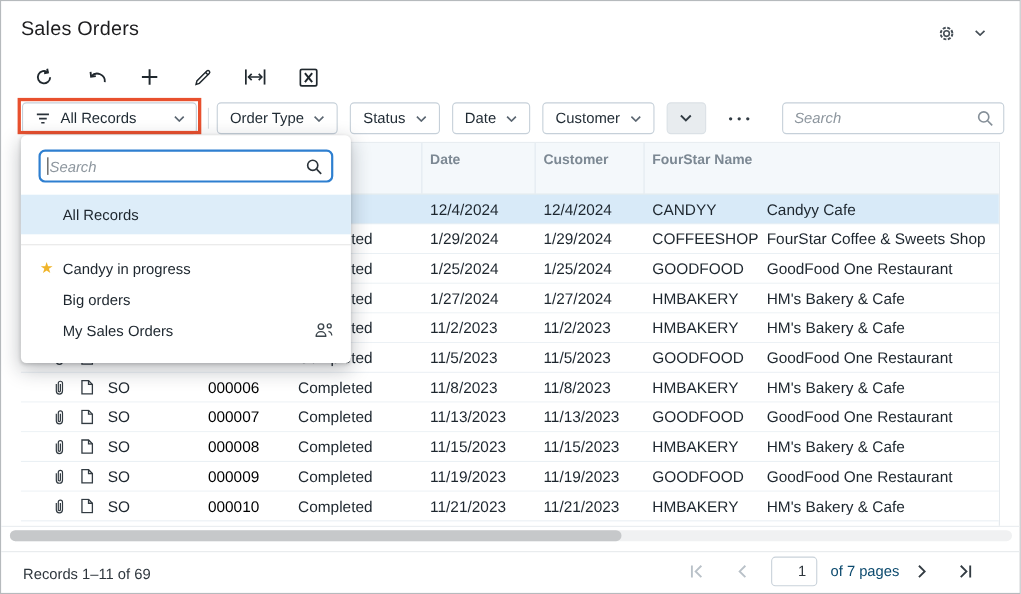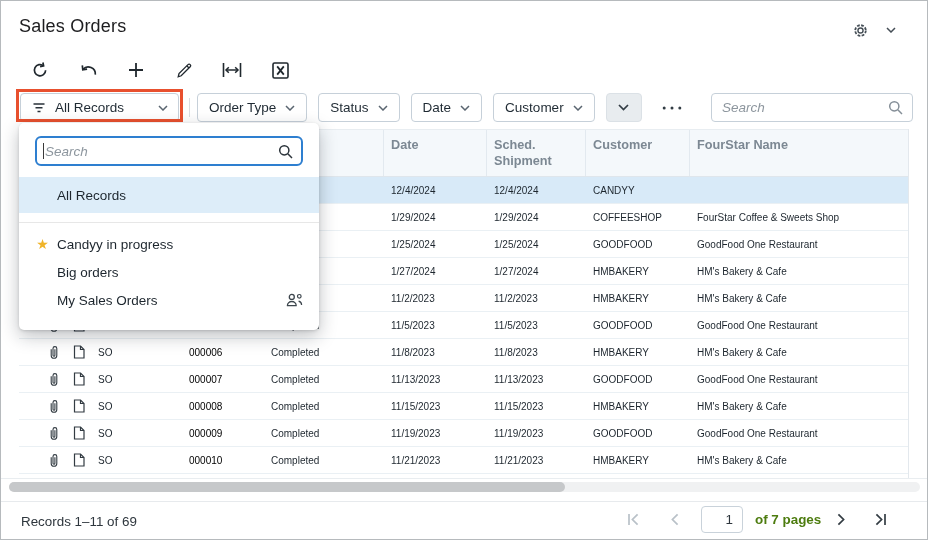--- a/index.html
+++ b/index.html
@@ -42,21 +42,21 @@
 
   
   .grid { position:absolute; left:18px; top:128px; width:890px; height:349px;
           border-right:1px solid #e3e8ed; }
   .gridcols { display:grid; grid-template-columns:74px 58px 108px 125px 103px 99px 104px 1fr; }
   .grid-header { height:48px; background:#f4f8fb; border-top:1px solid #e8edf1;
                  border-bottom:1px solid #dfe6ec; }
   .hcell { border-right:1px solid #e2e9ef; padding:7px 6px 0 7px; font-size:12.7px;
            font-weight:bold; color:#7c8893; line-height:1.28; overflow:hidden; }
   .hcell:last-child { border-right:none; }
-  .grid-row { height:27px; border-bottom:1px solid #eaf0f4; font-size:10px; color:#1d262e;
+  .grid-row { height:27px; border-bottom:1px solid #eaf0f4; font-size:14px; color:#1d262e;
               align-items:center; background:#fff; }
   .grid-row.selected { background:#d8eaf8; }
   .cell { overflow:hidden; white-space:nowrap; }
   .c-attachments { display:flex; align-items:center; gap:13px; padding-left:29px; }
   .c-type   { padding-left:5px; }
   .c-order  { padding-left:38px; }
   .c-status { padding-left:12px; }
   .c-date, .c-sched, .c-customer, .c-name { padding-left:7px; }
   .order-link { color:#000000; text-decoration:none; cursor:pointer; }
   .grid-bottom-line { position:absolute; left:0; top:477px; width:926px; border-top:1px solid #e9edf0; }
@@ -86,21 +86,21 @@
         border-radius:5px; background:#f0f1f2; }
   .hscroll-thumb { position:absolute; left:0; top:0; width:556px; height:10px;
         border-radius:5px; background:#c6c8ca; }
   .footer-sep { position:absolute; left:0; top:500px; width:926px; border-top:1px solid #e7eaed; }
   .records-summary { position:absolute; left:20px; top:513px; font-size:13.4px; color:#2e363d; }
   .pagination { position:absolute; left:626px; top:503px; height:30px; display:flex; align-items:center; }
   .pg-first { margin-right:30px; } .pg-prev { margin-right:22px; }
   .pg-input { width:42px; height:27px; border:1px solid #c9d2da; border-radius:4px;
         text-align:right; padding-right:9px; font-size:13.4px; color:#2e363d;
         font-family:"Liberation Sans",sans-serif; outline:none; margin-right:12px; }
-  .pg-label { font-size:13.4px; color:#4d7c0f; margin-right:16px; white-space:nowrap;font-weight:bold; }
+  .pg-label { font-size:13.4px; color:#0c4a6e; margin-right:16px; white-space:nowrap; }
   .pg-next { margin-right:28px; }
   .pgbtn { display:inline-flex; align-items:center; justify-content:center; cursor:pointer; }
 </style>
 </head>
 <body>
 
 <div class="app">
 
   <div class="page-title">Sales Orders</div>
   <div class="title-actions">
@@ -233,21 +233,20 @@
     </span>
   </div>
 
   <div class="grid">
     <div class="grid-header gridcols">
         <div class="hcell h-attachments"><span class="hlabel"></span></div>
         <div class="hcell h-type"><span class="hlabel"></span></div>
         <div class="hcell h-order_nbr"><span class="hlabel"></span></div>
         <div class="hcell h-status"><span class="hlabel"></span></div>
         <div class="hcell h-date"><span class="hlabel">Date</span></div>
-        <div class="hcell h-sched_shipment"><span class="hlabel">Sched. Shipment</span></div>
         <div class="hcell h-customer"><span class="hlabel">Customer</span></div>
         <div class="hcell h-customer_name"><span class="hlabel">FourStar Name</span></div>
       </div>
     <div class="grid-body">
         <div class="grid-row gridcols selected">
     <div class="cell c-attachments">
       <span style="display:inline-flex">
         <svg width="12" height="15" viewBox="0 0 12 15">
                 <path d="M3.2 4.2v6.3a2.8 2.8 0 0 0 5.6 0V3.5a1.9 1.9 0 0 0-3.8 0v6.8a.95.95 0 0 0 1.9 0V4.2" fill="none" stroke="#323b42" stroke-width="1.1"></path>
               </svg>
@@ -258,20 +257,21 @@
                 <path d="M7.5 1v3.5H11" fill="none" stroke="#323b42" stroke-width="1.2"></path>
               </svg>
       </span>
     </div>
     <div class="cell c-type"></div>
     <div class="cell c-order"><a class="order-link"></a></div>
     <div class="cell c-status"></div>
     <div class="cell c-date">12/4/2024</div>
     <div class="cell c-sched">12/4/2024</div>
     <div class="cell c-customer">CANDYY</div>
+    <div class="cell c-name">Candyy Cafe</div>
   </div>
         <div class="grid-row gridcols">
     <div class="cell c-attachments">
       <span style="display:inline-flex">
         <svg width="12" height="15" viewBox="0 0 12 15">
                 <path d="M3.2 4.2v6.3a2.8 2.8 0 0 0 5.6 0V3.5a1.9 1.9 0 0 0-3.8 0v6.8a.95.95 0 0 0 1.9 0V4.2" fill="none" stroke="#323b42" stroke-width="1.1"></path>
               </svg>
       </span>
       <span style="display:inline-flex">
         <svg width="12" height="14" viewBox="0 0 12 14">

